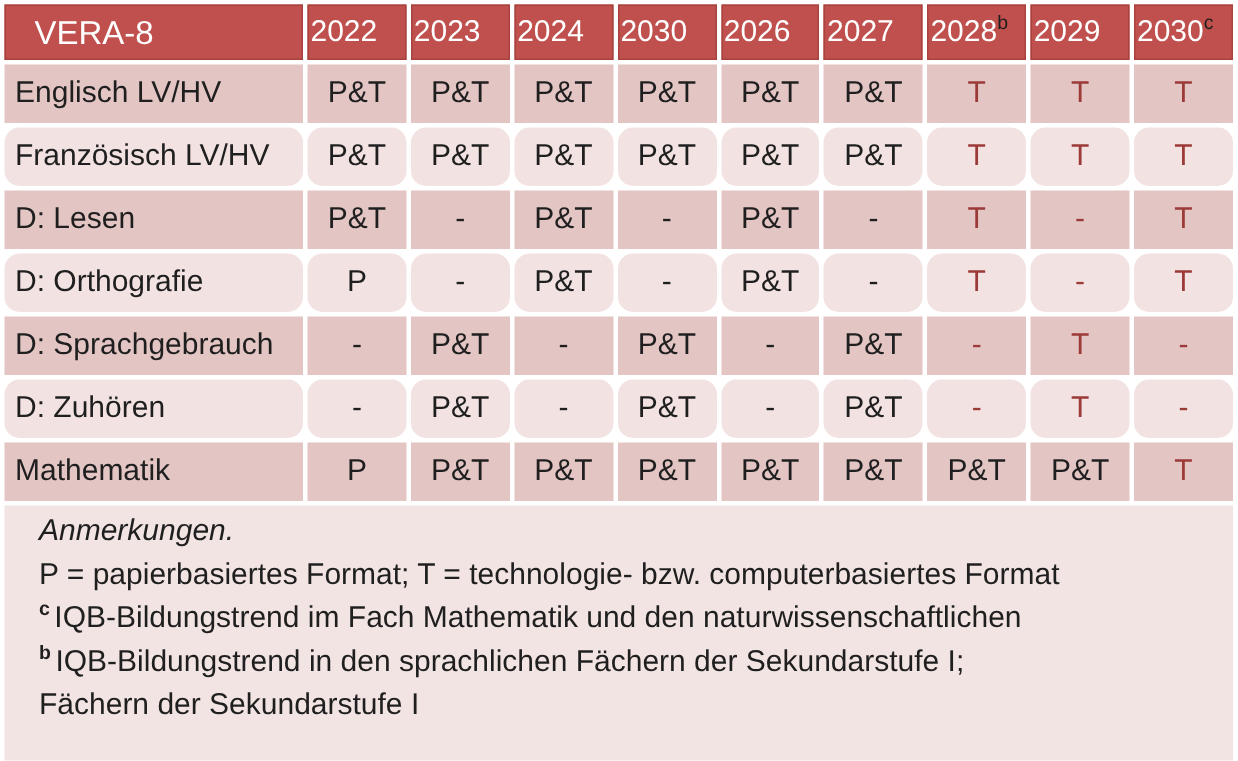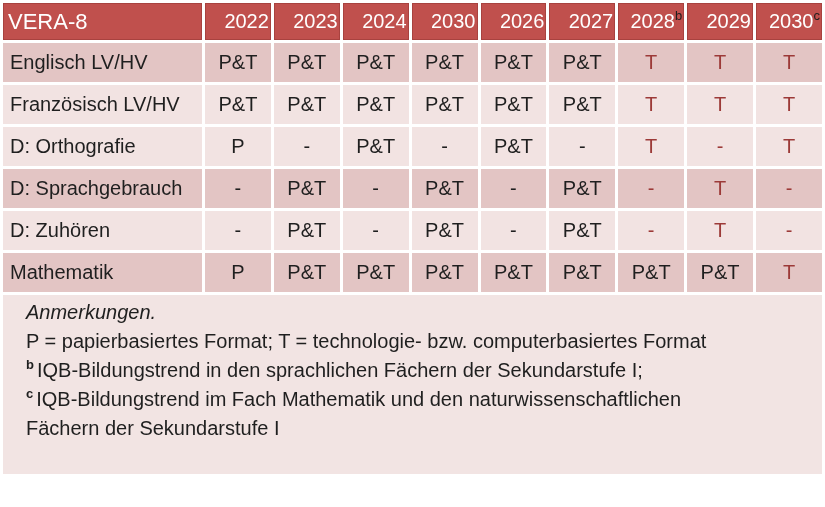--- a/index.html
+++ b/index.html
@@ -30,47 +30,47 @@
     font-weight: normal;
     vertical-align: middle;
     overflow: hidden;
     white-space: nowrap;
   }
   tr.header-row th {
     background: var(--header-bg, #c0504d);
     color: var(--header-text, #ffffff);
     height: 33px;
     font-size: 20px;
-    text-align: right;
+    text-align: left;
     border: 1px solid var(--header-border, #a8423f);
   }
   tr.header-row th.title-cell {
     text-align: left;
-    padding-left: 4px;
+    padding-left: 19px;
     font-size: 22px;
   }
   tr.header-row sup.hdr-sup {
     font-size: 13px;
     color: #1d1d1d;
     vertical-align: super;
     line-height: 0;
   }
   tbody td, tbody th.row-label {
     height: 37px;
     font-size: 20px;
     color: var(--body-text, #1f1f1f);
   }
   tbody th.row-label {
     text-align: left;
     padding-left: 7px;
     margin-top: 48px;
   }
   tbody td { text-align: center; }
   tr.row-dark td, tr.row-dark th.row-label { background: var(--row-dark, #e3c5c4); }
-  tr.row-light td, tr.row-light th.row-label { background: var(--row-light, #f2e3e2); }
+  tr.row-light td, tr.row-light th.row-label { background: var(--row-light, #f2e3e2); border-radius: 10px; }
   td.red-cell { color: var(--accent-text, #9c3a38); }
   .notes {
     margin: 0 3px;
     background: var(--notes-bg, #f2e4e3);
     box-sizing: border-box;
     min-height: 179px;
     padding: 3px 8px 6px 8px;
     color: var(--body-text, #1f1f1f);
     font-size: 20px;
   }
@@ -139,20 +139,32 @@
           <td class="">P&amp;T</td>
           <td class="">P&amp;T</td>
           <td class="">P&amp;T</td>
           <td class="">P&amp;T</td>
           <td class="">P&amp;T</td>
           <td class="">P&amp;T</td>
           <td class="red-cell">T</td>
           <td class="red-cell">T</td>
           <td class="red-cell">T</td>
         </tr>
+        <tr class="row-dark">
+          <th class="row-label">D: Lesen</th>
+          <td class="">P&amp;T</td>
+          <td class="">-</td>
+          <td class="">P&amp;T</td>
+          <td class="">-</td>
+          <td class="">P&amp;T</td>
+          <td class="">-</td>
+          <td class="red-cell">T</td>
+          <td class="red-cell">-</td>
+          <td class="red-cell">T</td>
+        </tr>
         <tr class="row-light">
           <th class="row-label">D: Orthografie</th>
           <td class="">P</td>
           <td class="">-</td>
           <td class="">P&amp;T</td>
           <td class="">-</td>
           <td class="">P&amp;T</td>
           <td class="">-</td>
           <td class="red-cell">T</td>
           <td class="red-cell">-</td>
@@ -194,17 +206,17 @@
           <td class="">P&amp;T</td>
           <td class="red-cell">T</td>
         </tr>
       </tbody>
   </table>
 
   <div class="notes">
 
   <div class="note-line italic">Anmerkungen.</div>
       <div class="note-line">P = papierbasiertes Format; T = technologie- bzw. computerbasiertes Format</div>
+      <div class="note-line"><sup class="note-sup">c</sup>IQB-Bildungstrend im Fach Mathematik und den naturwissenschaftlichen</div>
       <div class="note-line"><sup class="note-sup">b</sup>IQB-Bildungstrend in den sprachlichen Fächern der Sekundarstufe I;</div>
-      <div class="note-line"><sup class="note-sup">c</sup>IQB-Bildungstrend im Fach Mathematik und den naturwissenschaftlichen</div>
       <div class="note-line">Fächern der Sekundarstufe I</div>
     </div>
 </div>
 
 </body></html>

